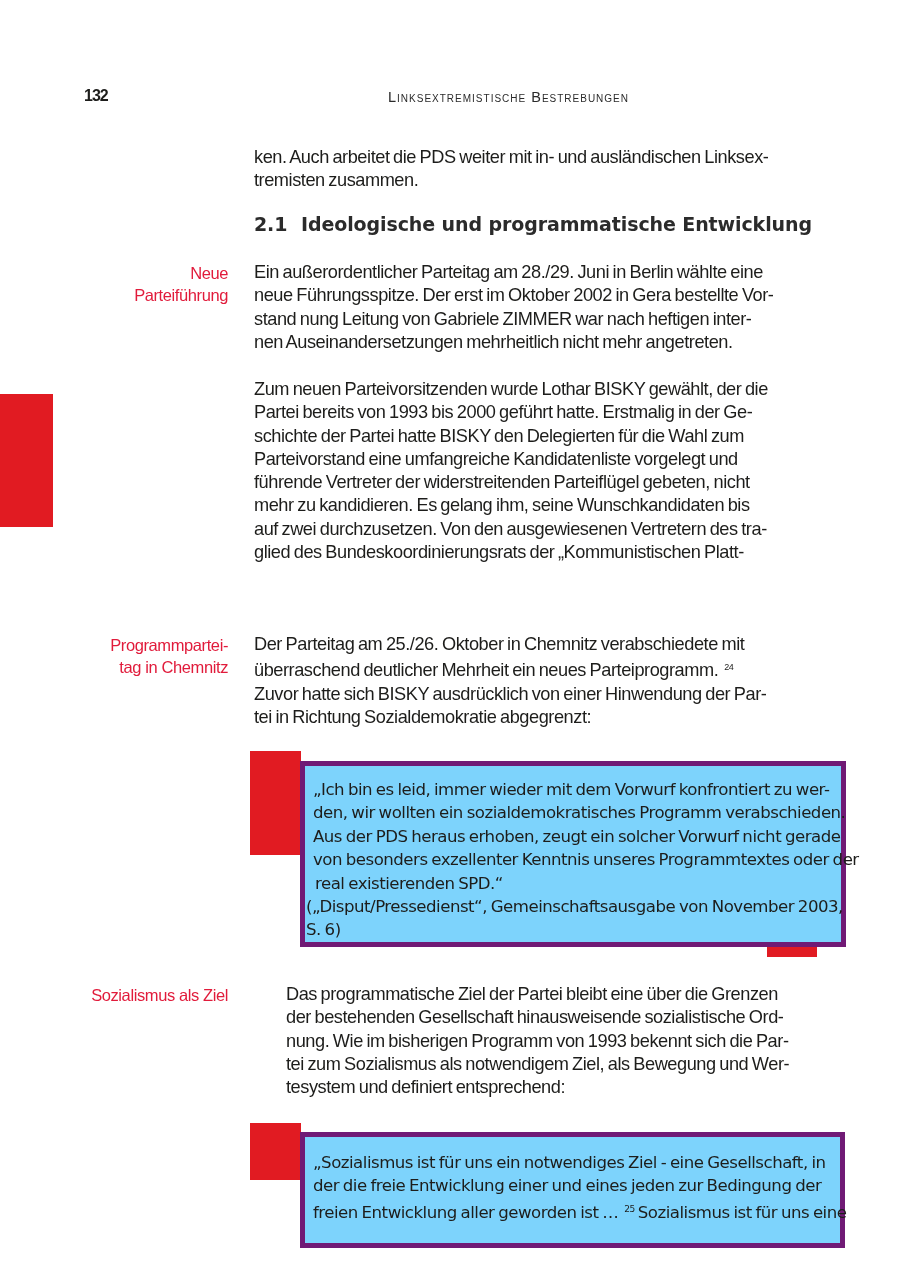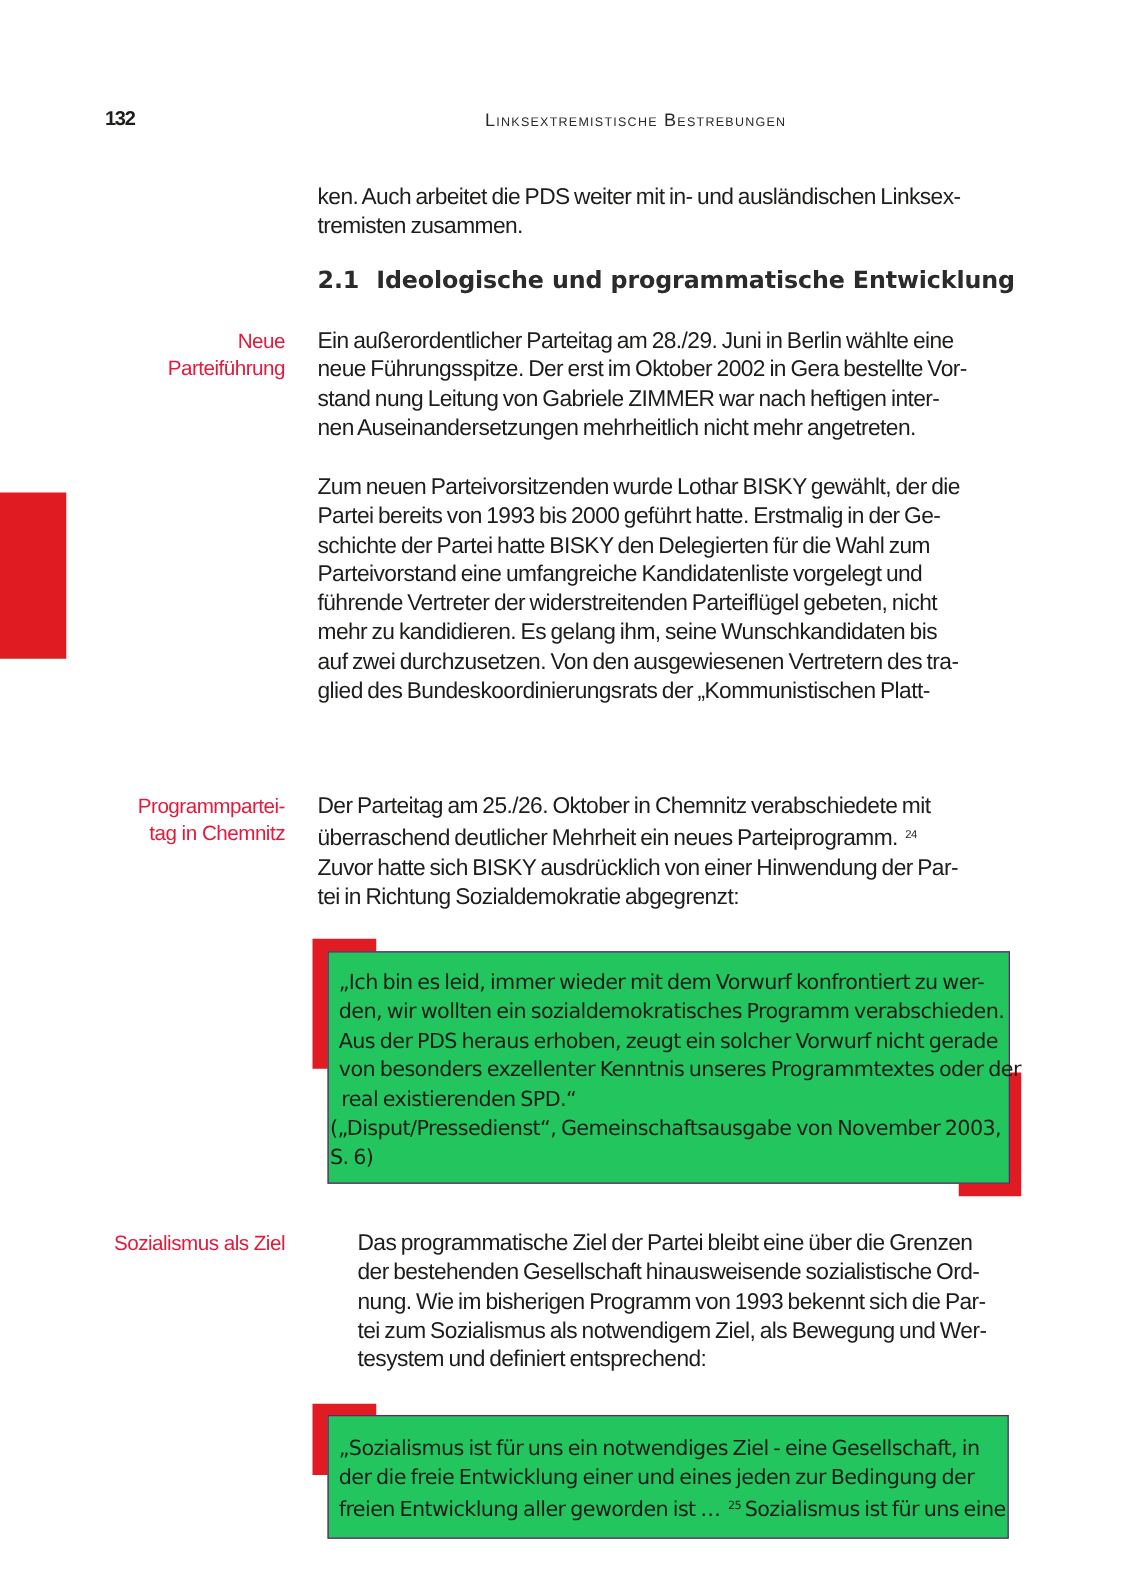--- a/index.html
+++ b/index.html
@@ -9,21 +9,21 @@
   .page-number { left: 84px; top: 87px; font-size: 16px; font-weight: bold; letter-spacing: -1px; }
   .running-head { left: 388px; top: 89px; font-size: 14.5px; letter-spacing: 1px; font-variant: small-caps; color: #2a2a2a; }
   .side-tab { left: 0; top: 394px; width: 53px; height: 133px; }
   .body-block { left: 254px; width: 560px; font-size: 18.2px; line-height: 23.3px; letter-spacing: -0.45px; word-spacing: -1px; }
   .body-block .line { display: block; white-space: nowrap; }
   .heading { left: 254px; top: 213px; font-size: 19px; font-weight: bold; white-space: nowrap; letter-spacing: -0.1px; color: #2b2b2b; font-family: "DejaVu Sans", sans-serif; }
   .heading .num { display: inline-block; width: 47px; }
   .margin-note { right: 672px; text-align: right; font-size: 16.5px; line-height: 22px; letter-spacing: -0.4px; white-space: nowrap; }
   .margin-note .line { display: block; }
   .accent { background: #e11b22; }
-  .quote-box { border: 1px solid #701a75; background: #22c55e; box-sizing: border-box; }
+  .quote-box { border: 5px solid #701a75; background: #7dd3fc; box-sizing: border-box; margin-left: 38px; }
   .quote-text { font-size: 16.6px; line-height: 23.4px; letter-spacing: -0.5px; word-spacing: -1px; white-space: nowrap; font-family: "DejaVu Sans", sans-serif; }
   .quote-text .line { display: block; }
   sup.fn { font-size: 9px; vertical-align: 6px; margin-left: 6px; margin-right: 3px; }
 </style>
 </head>
 <body>
 
 <div class="abs page-number">132</div>
 <div class="abs running-head">Linksextremistische Bestrebungen</div>
 
@@ -95,19 +95,19 @@
 
 <div class="abs body-block" style="top:983px;margin-left:32px;">
   <span class="line">Das programmatische Ziel der Partei bleibt eine über die Grenzen</span>
   <span class="line">der bestehenden Gesellschaft hinausweisende sozialistische Ord-</span>
   <span class="line">nung. Wie im bisherigen Programm von 1993 bekennt sich die Par-</span>
   <span class="line">tei zum Sozialismus als notwendigem Ziel, als Bewegung und Wer-</span>
   <span class="line">tesystem und definiert entsprechend:</span>
 </div>
 
 <div class="abs accent" style="left:250px; top:1123px; width:51px; height:57px;"></div>
-<div class="abs quote-box" style="left:262px; top:1132px; width:545px; height:99px;">
+<div class="abs quote-box" style="left:262px; top:1132px; width:545px; height:116px;">
   <div class="abs quote-text" style="left:8px; top:14px;">
     <span class="line">„Sozialismus ist für uns ein notwendiges Ziel - eine Gesellschaft, in</span>
     <span class="line">der die freie Entwicklung einer und eines jeden zur Bedingung der</span>
     <span class="line"><span>freien Entwicklung aller geworden ist …</span><sup class="fn">25</sup><span>Sozialismus ist für uns eine</span></span>
   </div>
 </div>
 
 </body></html>

